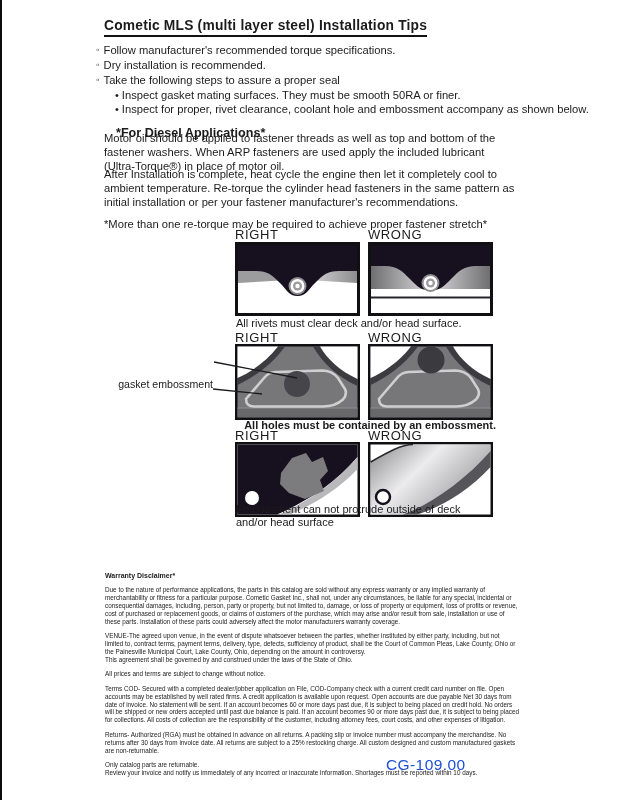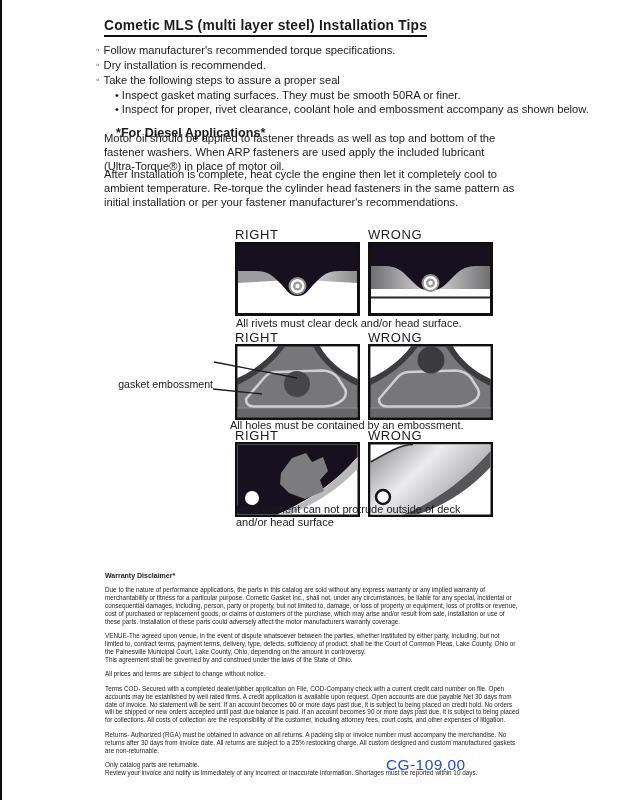--- a/index.html
+++ b/index.html
@@ -24,21 +24,21 @@
   .p1{top:132px;} .p2{top:168px;} .p3{top:218px;}
   .fh{position:absolute;width:125px;text-align:left;font-size:13px;font-weight:500;letter-spacing:0.6px;}
   .fh.r{left:235px;} .fh.w{left:368px;}
   .fh.row1{top:227px;} .fh.row2{top:330px;} .fh.row3{top:428px;}
   .panel{position:absolute;width:125px;}
   .pl{left:235px;} .pr{left:368px;}
   .prow1{top:242px;height:74px;} .prow2{top:344px;height:76px;} .prow3{top:442px;height:75px;}
   .panel svg{display:block;width:100%;height:100%;}
   .caption{position:absolute;font-size:11px;font-weight:500;line-height:12.5px;white-space:pre-line;}
   .cap1{left:236px;top:317px;}
-  .cap2{left:230px;top:419px;width:266px;text-align:left;}
+  .cap2{left:230px;top:419px;width:266px;text-align:right;font-weight:bold;}
   .cap3{left:236px;top:503px;}
   .ann{position:absolute;width:125px;text-align:right;font-size:10.6px;line-height:12px;}
   .ann1{left:88px;top:342px;}
   .ann2{left:88px;top:378px;}
   .pointer-svg{position:absolute;left:210px;top:345px;width:95px;height:55px;z-index:5;}
   .disclaimer{position:absolute;left:105px;top:572px;width:414px;}
   .disclaimer h3{margin:0 0 7px 0;font-size:7px;font-weight:bold;}
   .disclaimer p{margin:0 0 6.5px 0;font-size:6.35px;line-height:1.25;white-space:pre-line;color:#232325;}
   .page-code{position:absolute;left:386px;top:756px;font-size:15.5px;letter-spacing:0.4px;color:#1d4ed8;}
 </style>
@@ -69,20 +69,21 @@
     </div>
     <div class="subtip">
       <span class="b2">•</span>
       <span>Inspect for proper, rivet clearance, coolant hole and embossment accompany as shown below.</span>
     </div>
   </div>
 
   <h2 class="diesel-h">*For Diesel Applications*</h2>
   <p class="body p1">Motor oil should be applied to fastener threads as well as top and bottom of the fastener washers. When ARP fasteners are used apply the included lubricant (Ultra-Torque®) in place of motor oil.</p>
   <p class="body p2">After Installation is complete, heat cycle the engine then let it completely cool to ambient temperature. Re-torque the cylinder head fasteners in the same pattern as initial installation or per your fastener manufacturer's recommendations.</p>
+  <p class="body p3">*More than one re-torque may be required to achieve proper fastener stretch*</p>
 
   <div class="fh r row1">RIGHT</div>
   <div class="fh w row1">WRONG</div>
 
   <div class="panel pl prow1">
     <svg viewBox="0 0 125 74">
       <defs>
         <linearGradient id="g1r" x1="0" y1="0" x2="1" y2="0">
           <stop offset="0" stop-color="#d9d9db"></stop>
             <stop offset="1" stop-color="#8d8d90"></stop>

